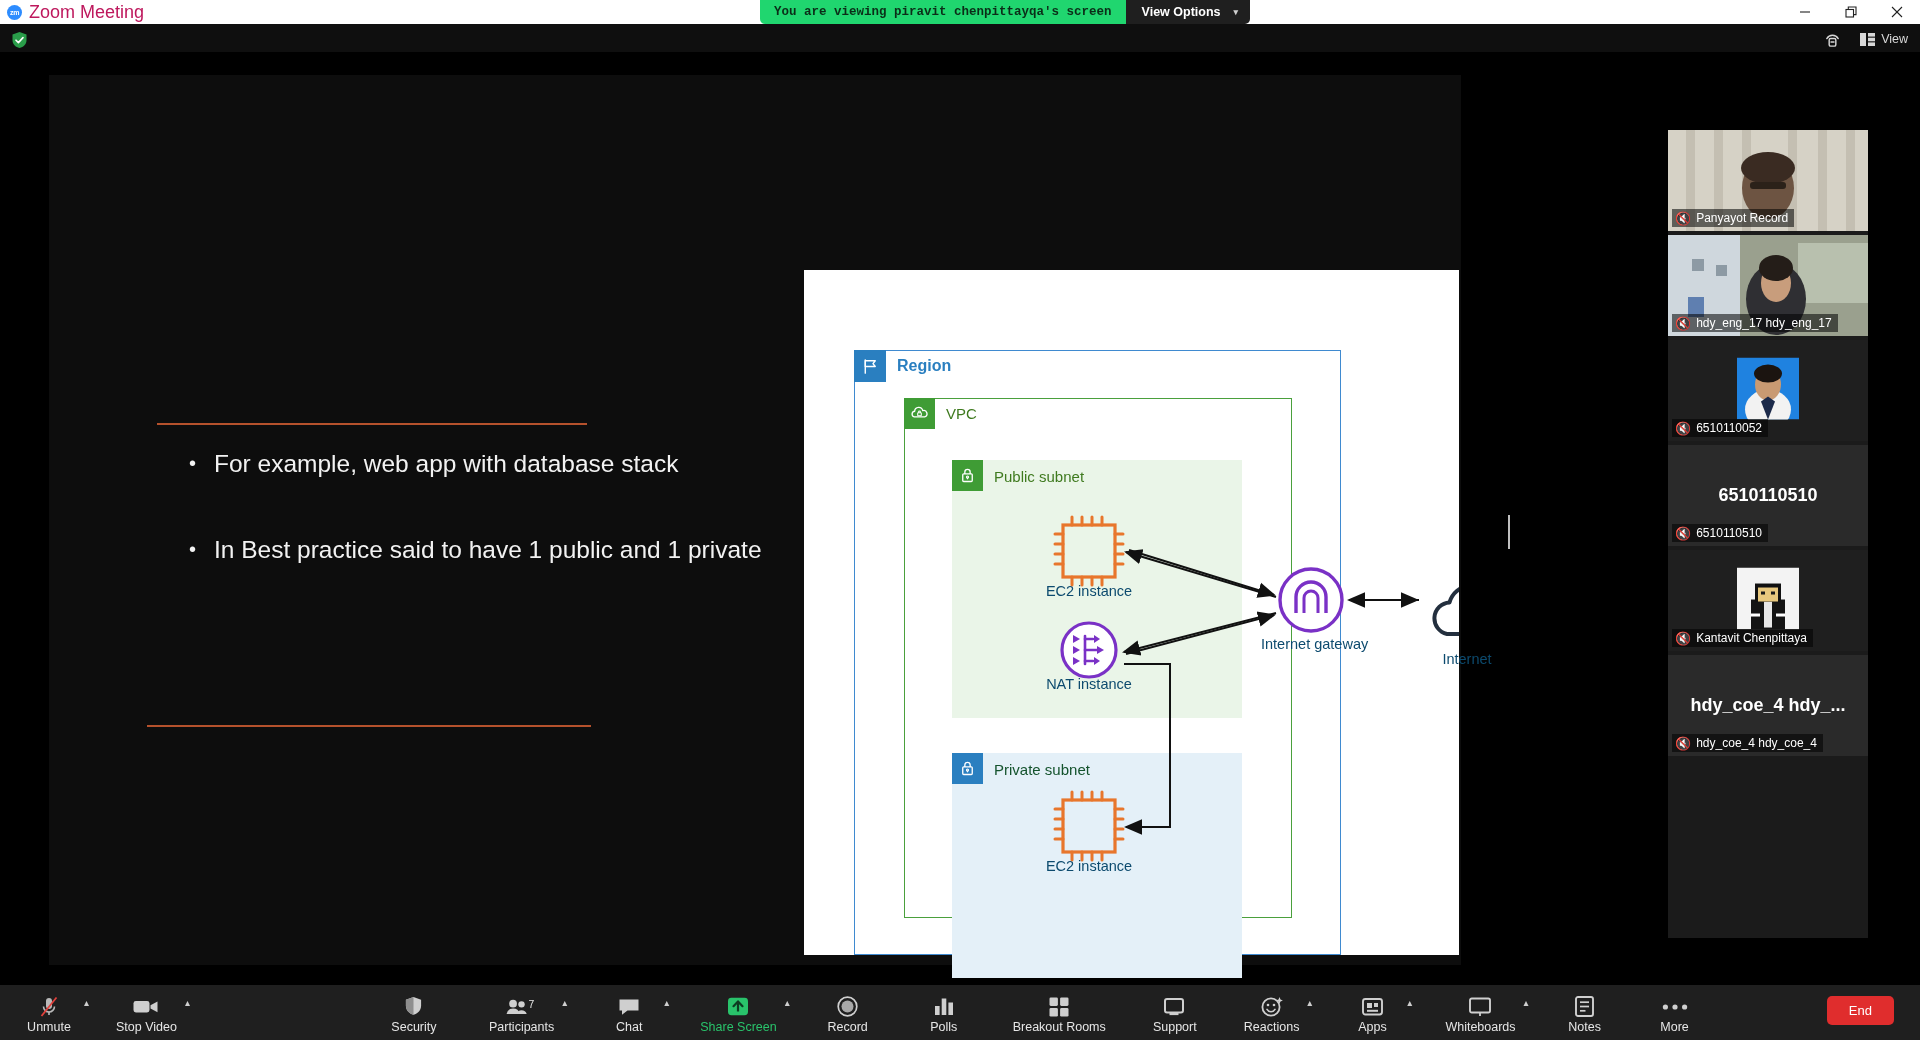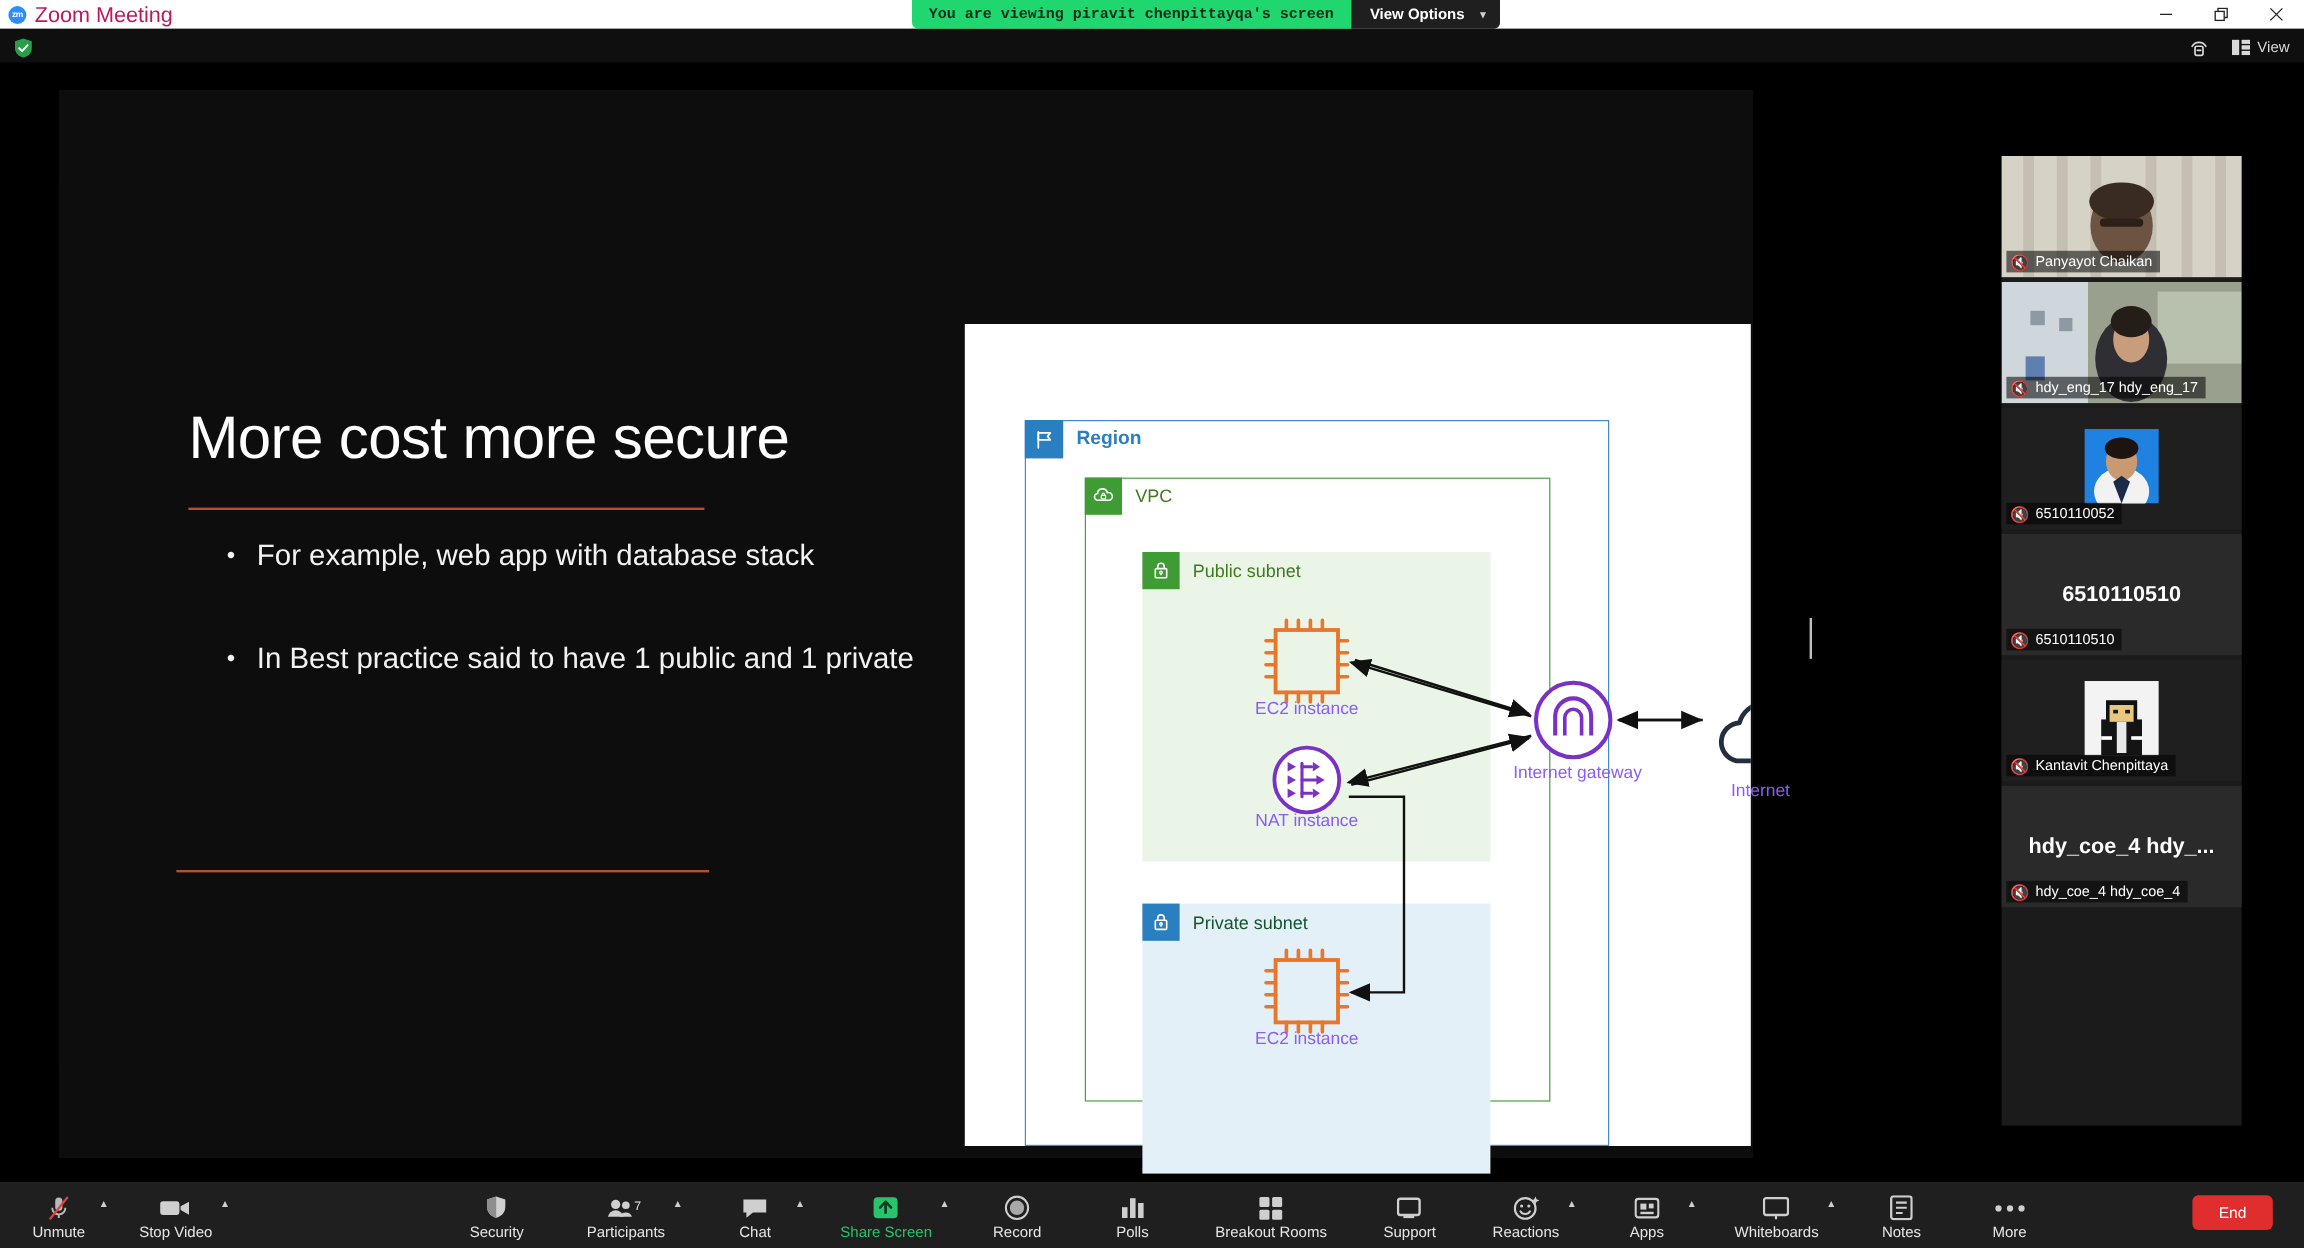--- a/index.html
+++ b/index.html
@@ -138,21 +138,21 @@
     background:#e4f0f8;
   }
   .priv-tag {
     position:absolute; left:148px; top:483px; width:31px; height:31px;
     background:#2a7fc0; display:flex; align-items:center; justify-content:center;
   }
   .priv-label {
     position:absolute; left:190px; top:491px; font-size:15px; color:#14532d; font-weight:500;
   }
   .node-label {
-    position:absolute; font-size:14.5px; color:#8b5cf6; text-align:center; white-space:nowrap;
+    position:absolute; font-size:14.5px; color:#0c4a6e; text-align:center; white-space:nowrap;
   }
   .svg-layer { position:absolute; left:0; top:0; width:655px; height:685px; pointer-events:none; }
 
   
   .text-caret {
     position:absolute; left:1508px; top:515px; width:2px; height:34px; background:#bfbfbf;
   }
 
   
   .rail {
@@ -268,21 +268,20 @@
         <rect x="8" y="9.4" width="7" height="3.6" fill="#d8d8d8"></rect>
       </svg>
       <span>View</span>
     </div>
   </div>
 
   <div class="stage">
     <div class="slide">
       <div class="slide-inner">
 
-        <div class="slide-title">More cost more secure</div>
         <div class="title-rule"></div>
 
         <div class="bullets">
           <div class="bullet">
             <span class="dot">•</span>
             <span>For example, web app with database stack</span>
           </div>
           <div class="bullet">
             <span class="dot">•</span>
             <span>In Best practice said to have 1 public and 1 private</span>
@@ -456,21 +455,21 @@
             <rect x="120" y="0" width="9" height="101"></rect>
             <rect x="150" y="0" width="9" height="101"></rect>
             <rect x="178" y="0" width="9" height="101"></rect>
           </g>
         <ellipse cx="100" cy="58" rx="26" ry="31" fill="#6d5442"></ellipse>
         <ellipse cx="100" cy="38" rx="27" ry="16" fill="#3a2b22"></ellipse>
         <rect x="82" y="52" width="36" height="7" rx="3" fill="#2b2119"></rect>
       </svg>
       <div class="tile-name">
         <span class="mic-off">🔇</span>
-        <span>Panyayot Chaikan</span>
+        <span>Panyayot Record</span>
       </div>
     </div>
 
     <div class="tile" style="background:#6b6f63;">
       <svg width="200" height="101" viewBox="0 0 200 101">
         <rect width="200" height="101" fill="#9aa08e"></rect>
         <rect x="0" y="0" width="72" height="101" fill="#cfd7dd"></rect>
         <rect x="24" y="24" width="12" height="12" fill="#8d9aa4"></rect>
         <rect x="48" y="30" width="11" height="11" fill="#8d9aa4"></rect>
         <rect x="20" y="62" width="16" height="20" fill="#5f7fb0"></rect>

